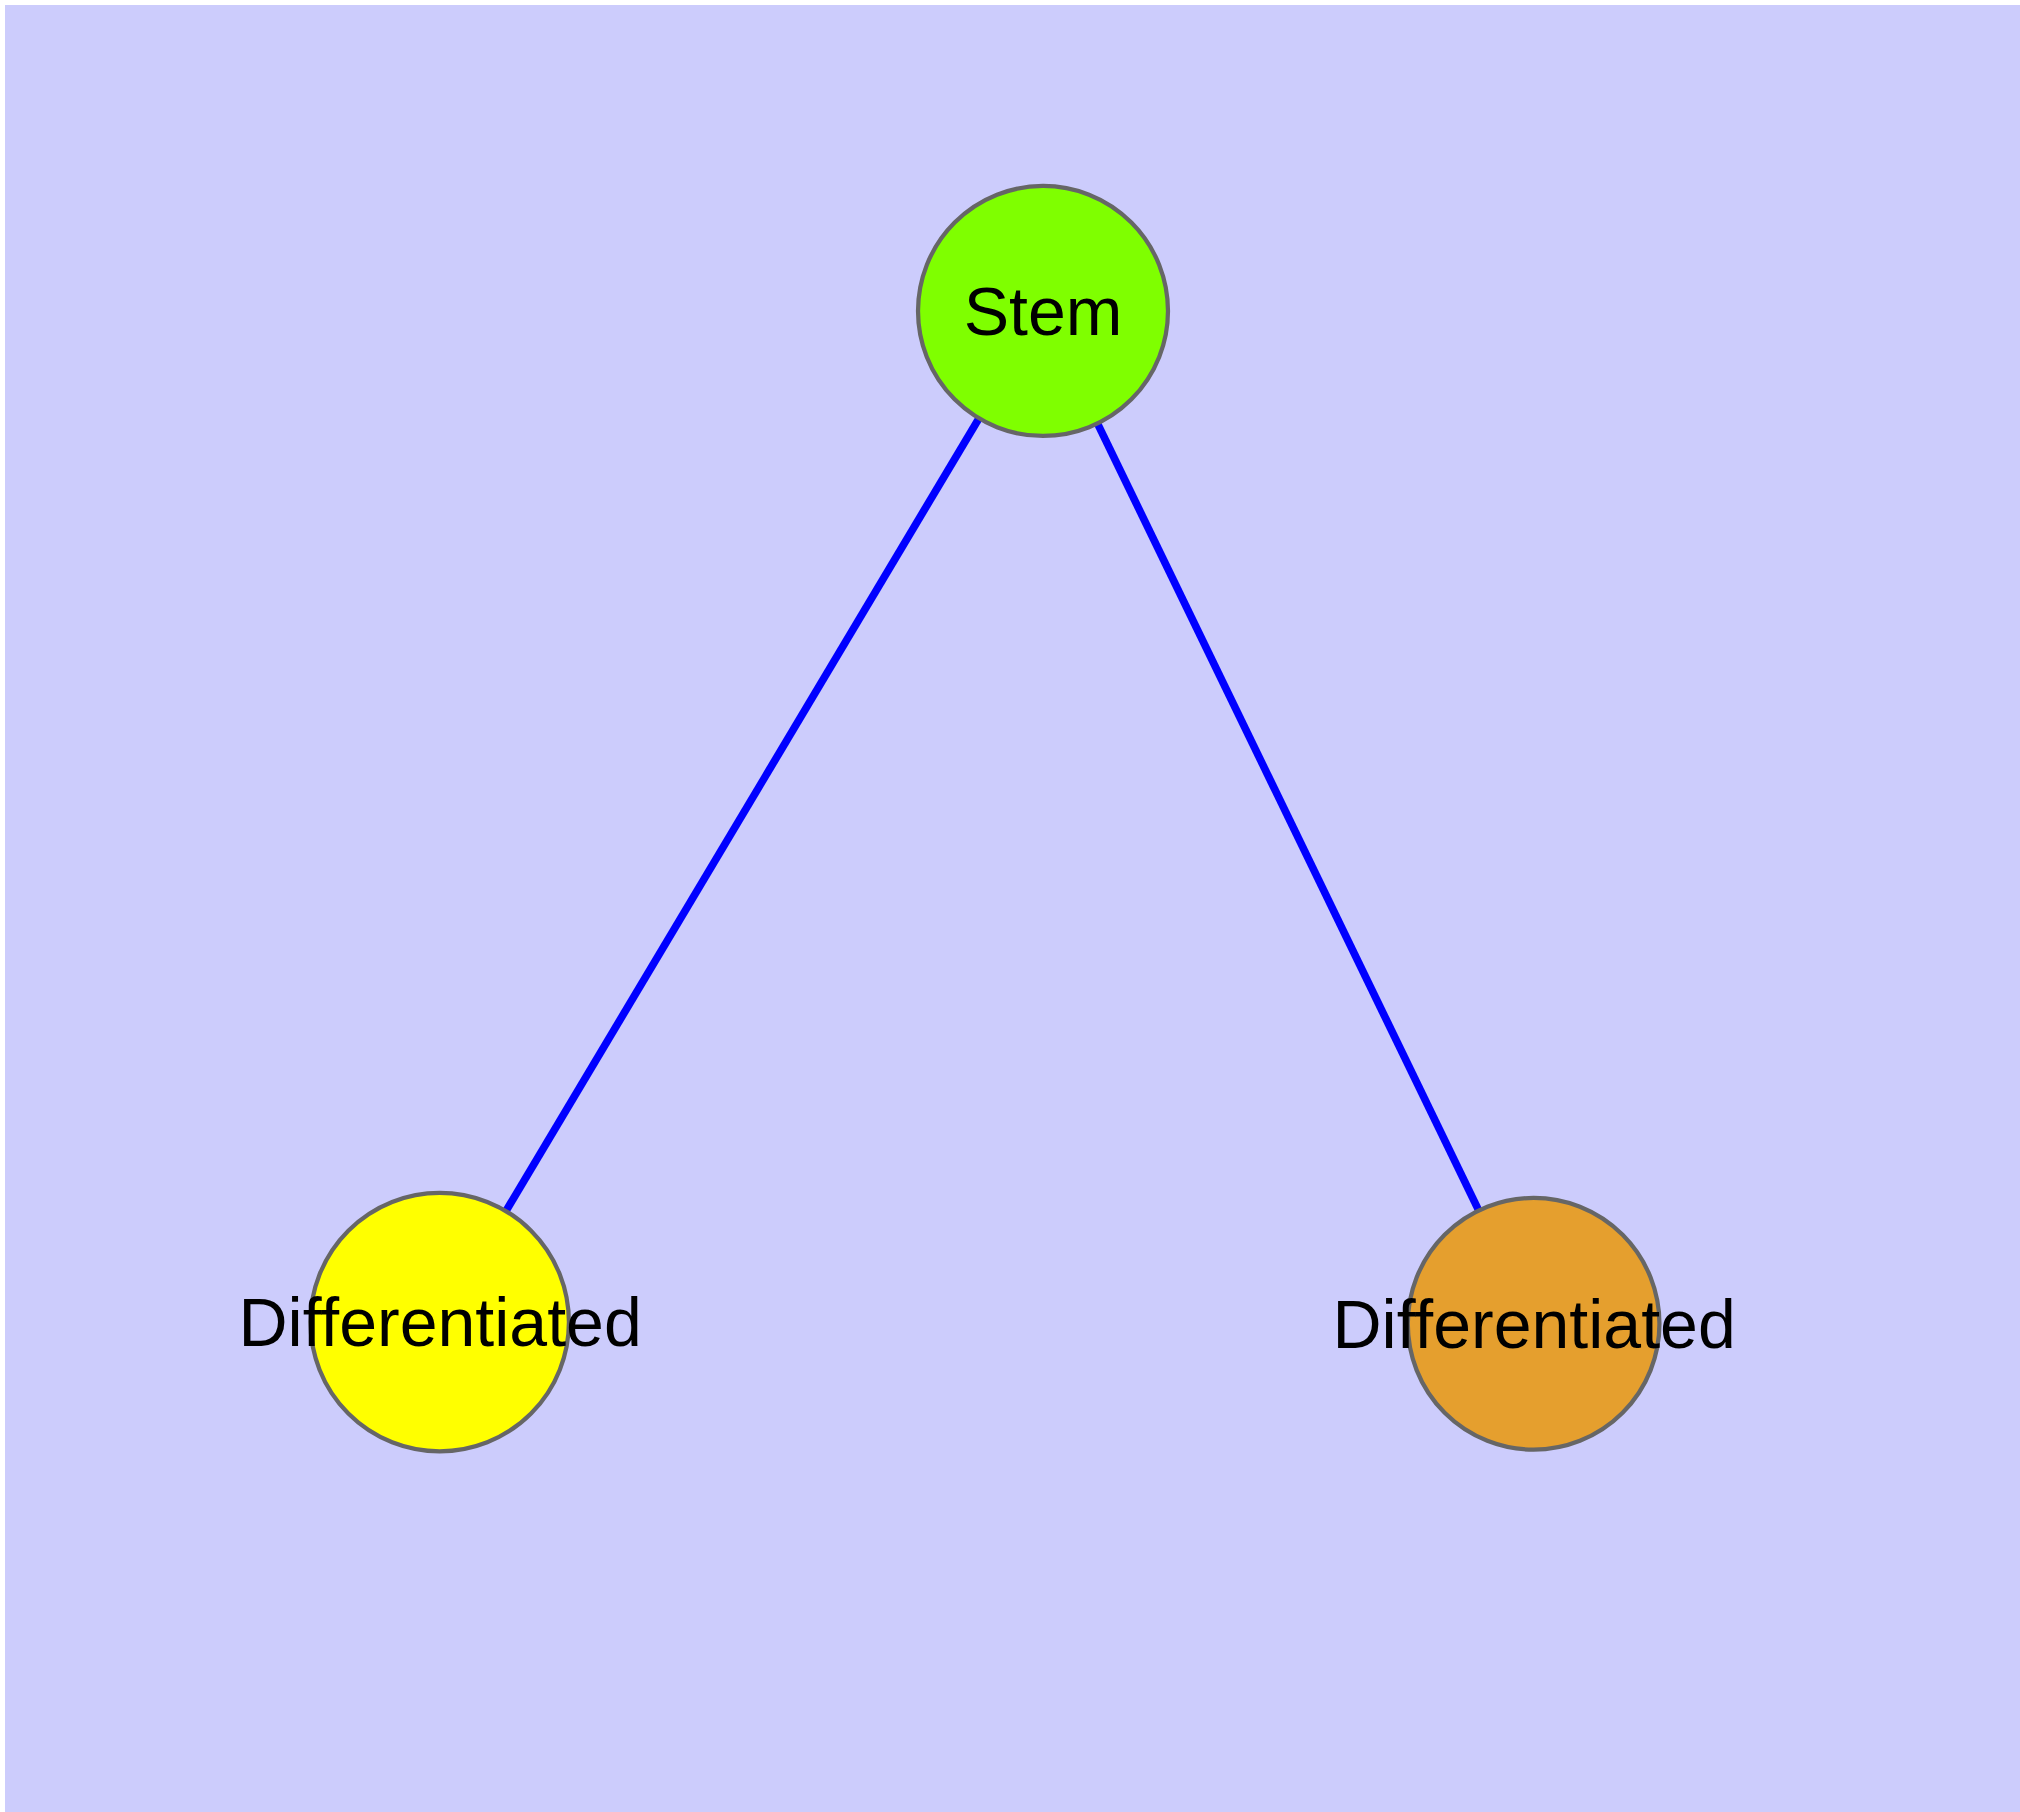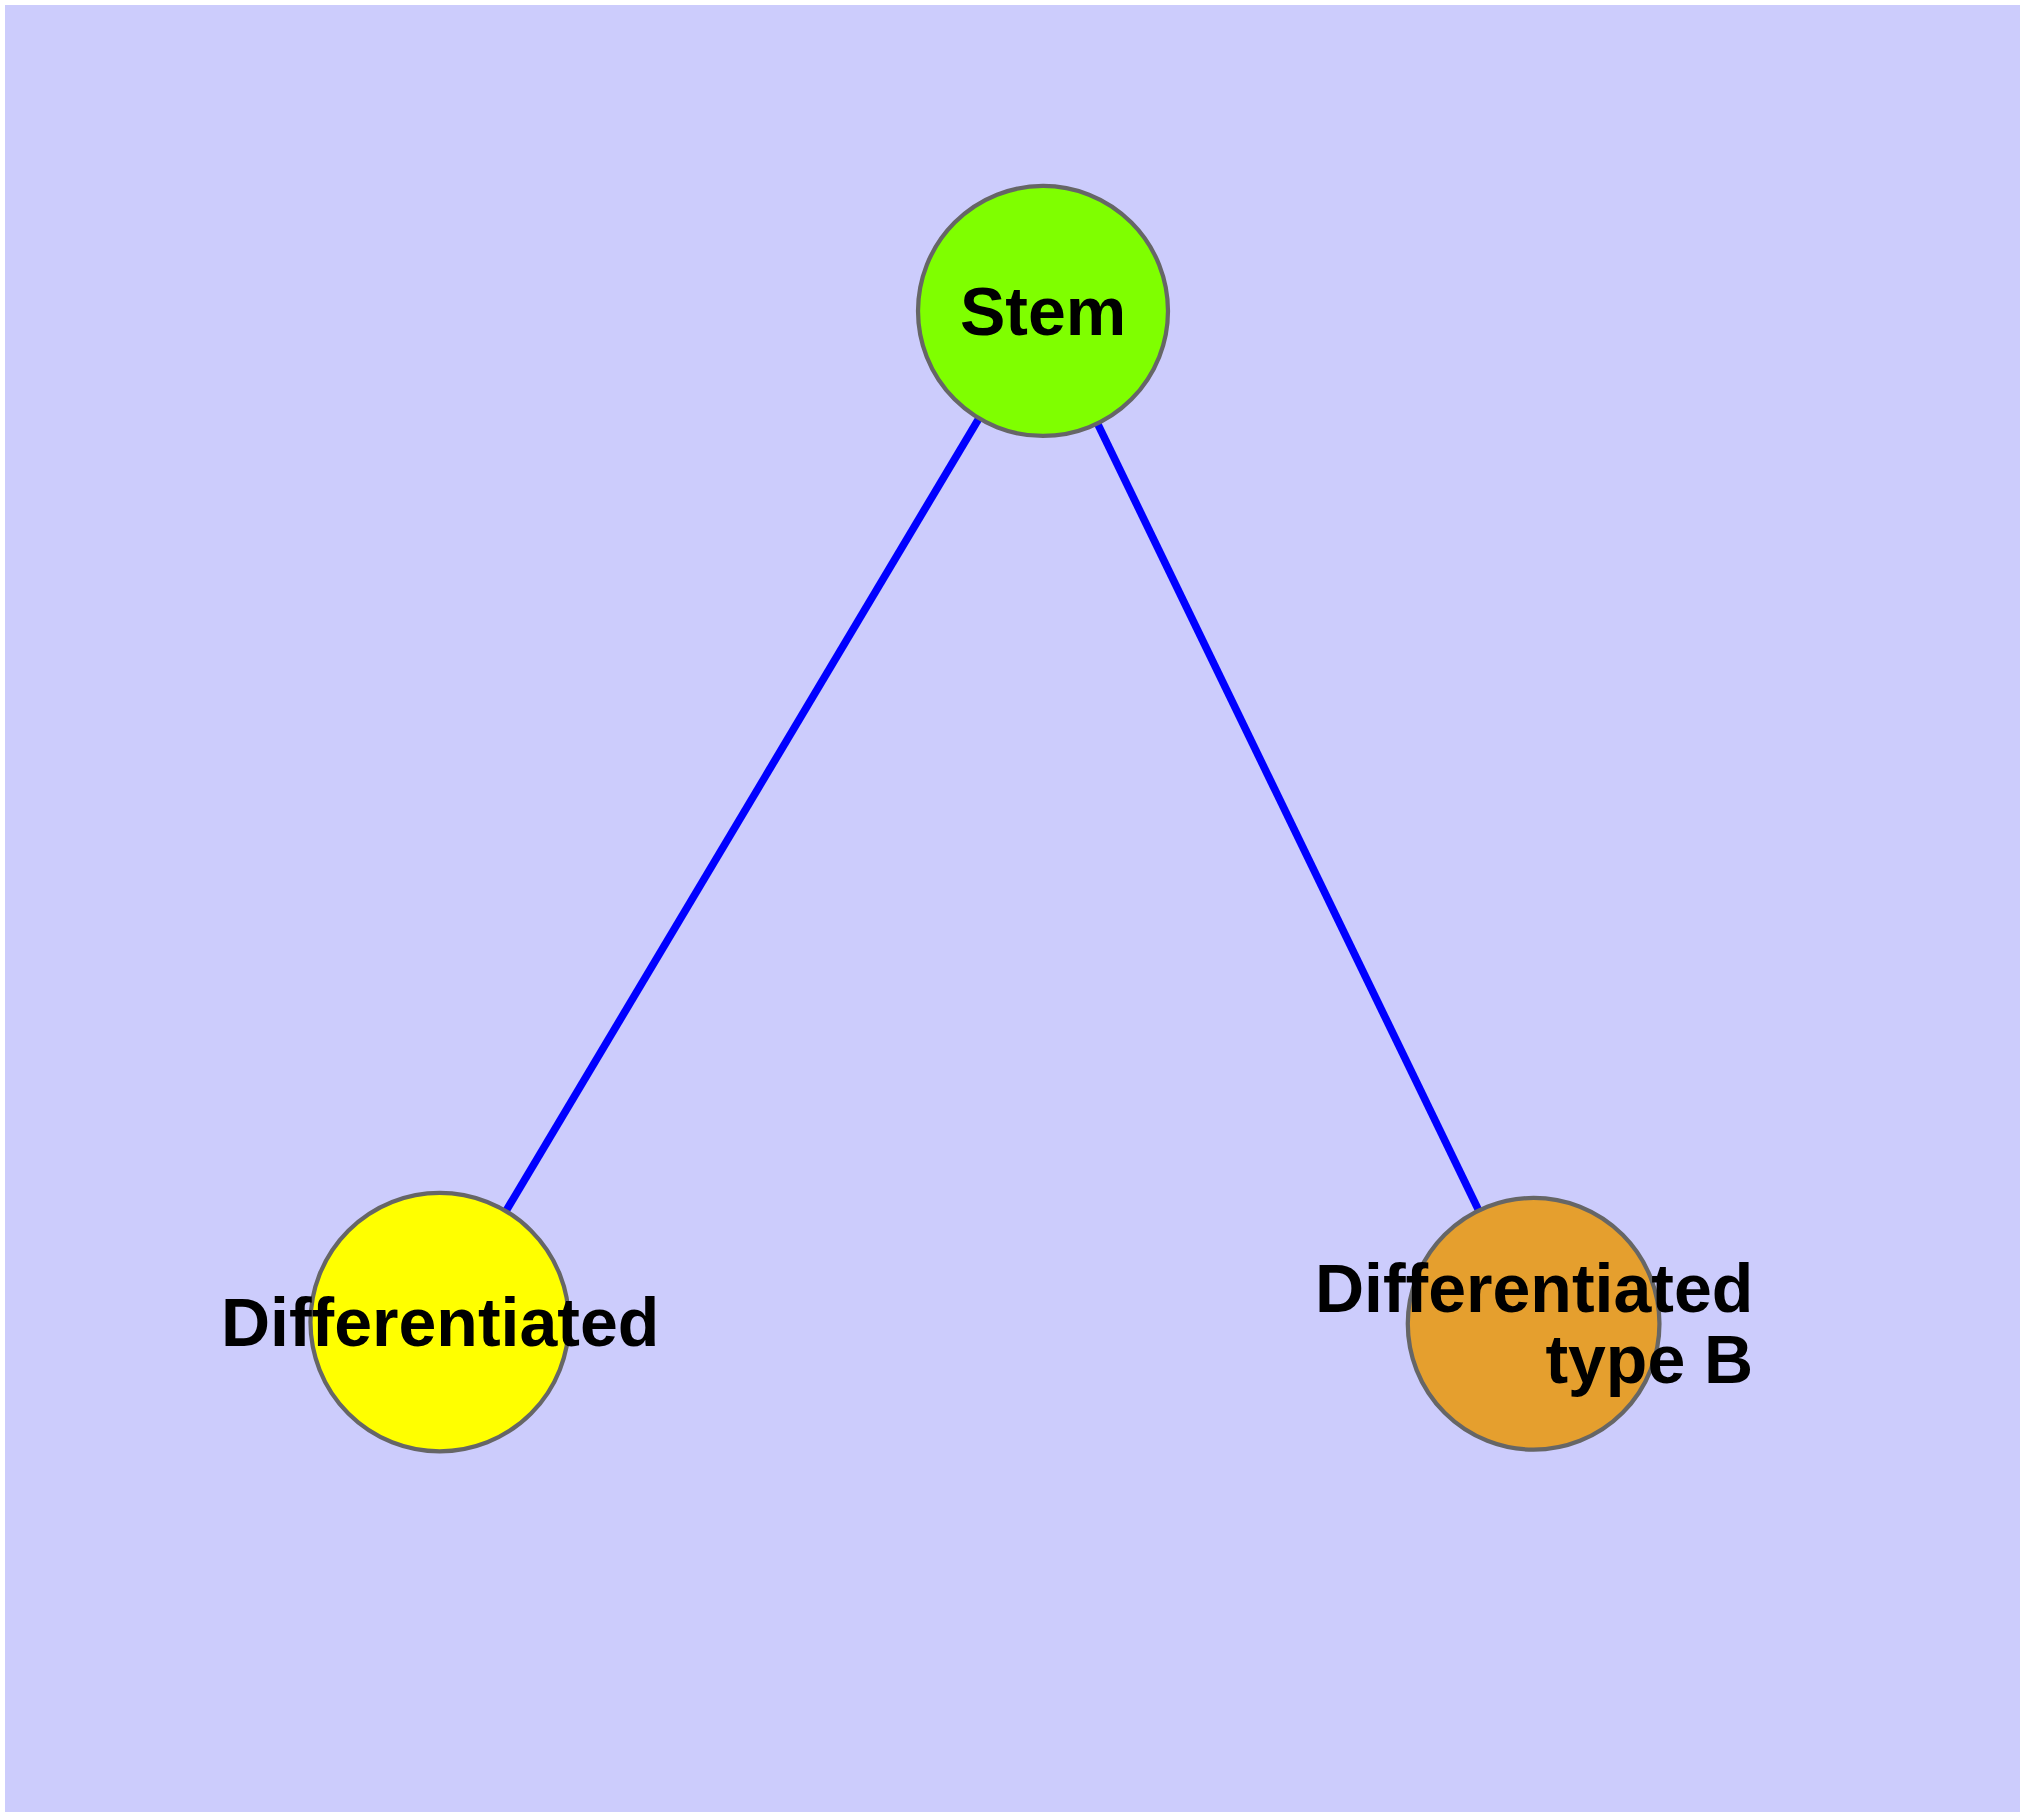--- a/index.html
+++ b/index.html
@@ -34,23 +34,23 @@
   #graph-svg {
     position: absolute;
     left: 0;
     top: 0;
     width: 2015px;
     height: 1807px;
     display: block;
   }
   .node-label {
     position: absolute;
-    text-align: right;
+    text-align: left;
     font-family: "Liberation Sans", sans-serif;
-    font-weight: bold;
+    font-weight: normal;
     color: #000000;
     white-space: nowrap;
     line-height: 1.04;
     pointer-events: none;
     transform: translate(-50%, -50%);
   }
 </style>
 </head>
 <body>
 
@@ -73,19 +73,18 @@
 
     <div id="label-layer">
         <div class="node-label" style="left: 1038px; top: 306px; font-size: 68px; color: rgb(0, 0, 0);">
           <div>Stem</div>
         </div>
         <div class="node-label" style="left: 435px; top: 1317px; font-size: 68px; color: rgb(0, 0, 0);">
           <div>Differentiated</div>
         </div>
         <div class="node-label" style="left: 1529px; top: 1319px; font-size: 68px; color: rgb(0, 0, 0);">
           <div>Differentiated</div>
-          <div>type B</div>
         </div>
       </div>
 
   </div>
 </div>
 
 
 </body></html>

